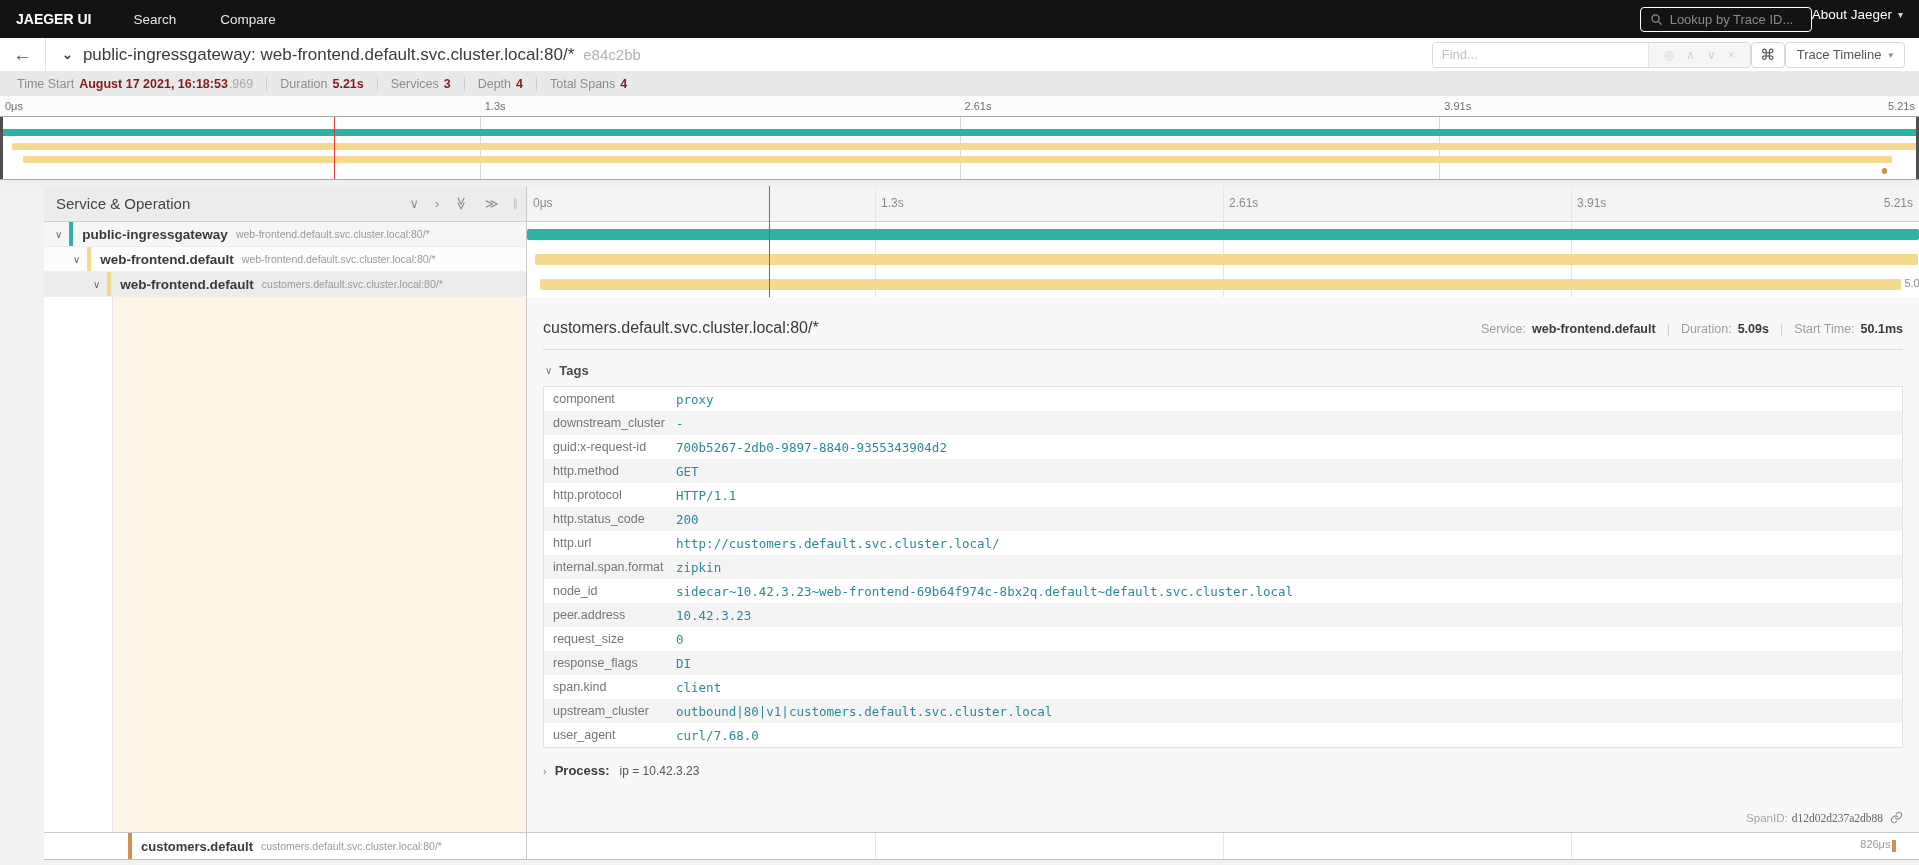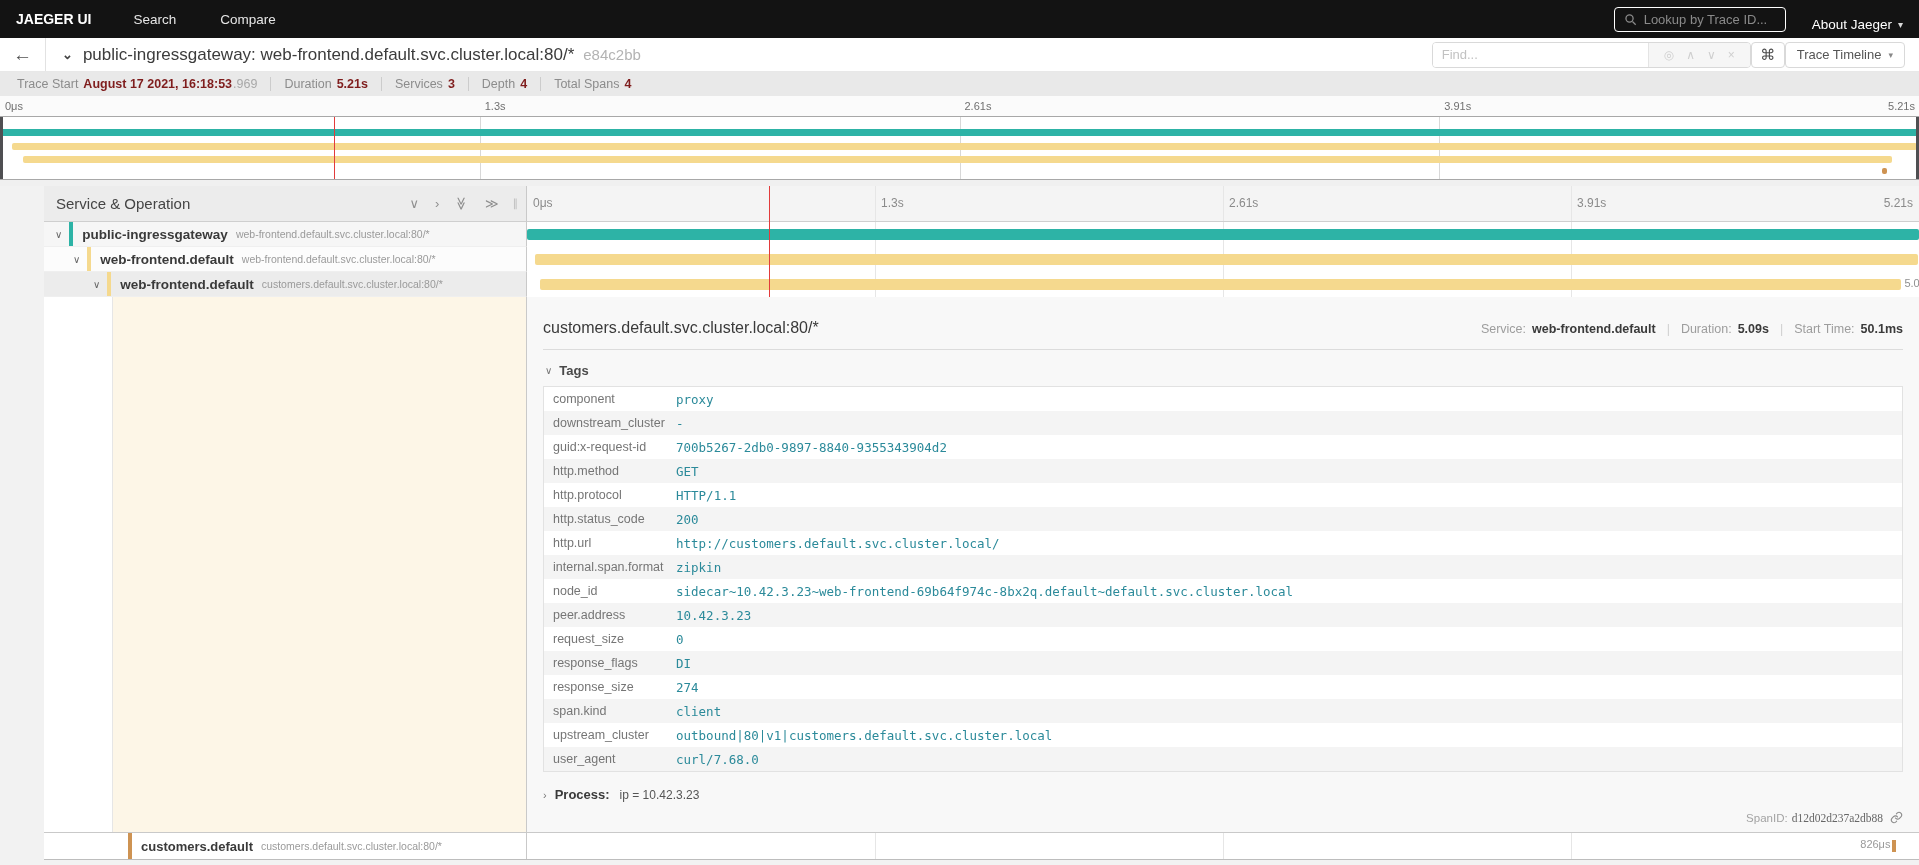--- a/index.html
+++ b/index.html
@@ -3,21 +3,21 @@
 <meta charset="utf-8">
 <style>
   * { margin:0; padding:0; box-sizing:border-box; }
   html,body { width:1919px; height:865px; overflow:hidden; background:#f2f2f2;
     font-family:"Liberation Sans", sans-serif; }
 
   
   .nav { height:38px; background:#131313; display:flex; align-items:center; padding:0 16px; }
   .nav-brand { color:#fff; font-weight:bold; font-size:14px; margin-right:42px; }
   .nav-item  { color:#e6e6e6; font-size:13.5px; margin-right:44px; cursor:pointer; }
-  .nav-right { margin-left:auto; display:flex; align-items:flex-end; gap:26px; }
+  .nav-right { margin-left:auto; display:flex; align-items:flex-start; }
   .nav-search { width:172px; height:25px; border:1px solid #ffffff; border-radius:4px;
     display:flex; align-items:center; padding:0 9px; gap:7px; }
   .nav-search span { color:#8a8a8a; font-size:13px; }
   .nav-about { color:#fff; font-size:13.5px; display:flex; align-items:center; gap:6px; }
   .nav-about .chev { font-size:10px; color:#d9d9d9; }
 
   
   .titlebar { height:34px; background:#fff; display:flex; align-items:center; border-bottom:1px solid #e8e8e8; }
   .back-btn { width:46px; height:100%; border-right:1px solid #e2e2e2; display:flex;
     align-items:center; justify-content:center; font-size:19px; color:#4f4f4f; cursor:pointer; }
@@ -159,21 +159,21 @@
     <div class="sq-btn">⌘</div>
     <div class="view-btn">
       <span>Trace Timeline</span>
       <span class="chev">▾</span>
     </div>
   </div>
 </div>
 
 <div class="statsbar">
   <div class="stat">
-    <span class="lbl">Trace Start</span>
+    <span class="lbl">Time Start</span>
     <span class="val">August 17 2021, 16:18:53</span>
     <span class="dim">.969</span>
   </div>
   <div class="stat">
     <span class="lbl">Duration</span>
     <span class="val">5.21s</span>
   </div>
   <div class="stat">
     <span class="lbl">Services</span>
     <span class="val">3</span>
@@ -351,24 +351,20 @@
           </div>
         <div class="tag-row">
             <span class="tag-key">request_size</span>
             <span class="tag-val">0</span>
           </div>
         <div class="tag-row">
             <span class="tag-key">response_flags</span>
             <span class="tag-val">DI</span>
           </div>
         <div class="tag-row">
-            <span class="tag-key">response_size</span>
-            <span class="tag-val">274</span>
-          </div>
-        <div class="tag-row">
             <span class="tag-key">span.kind</span>
             <span class="tag-val">client</span>
           </div>
         <div class="tag-row">
             <span class="tag-key">upstream_cluster</span>
             <span class="tag-val">outbound|80|v1|customers.default.svc.cluster.local</span>
           </div>
         <div class="tag-row">
             <span class="tag-key">user_agent</span>
             <span class="tag-val">curl/7.68.0</span>

